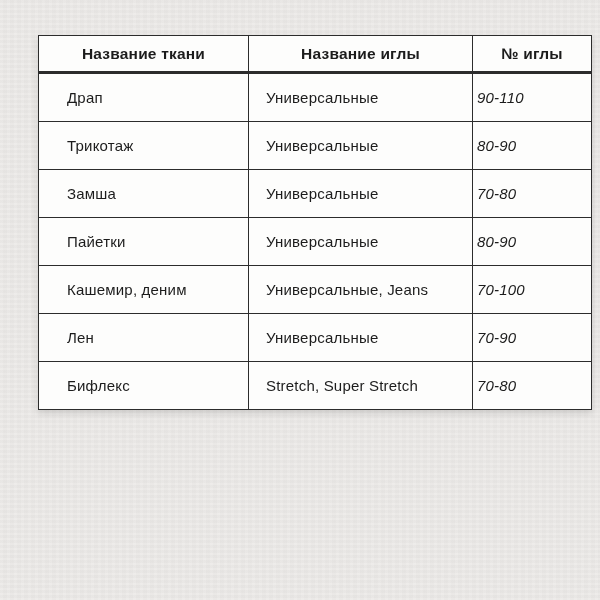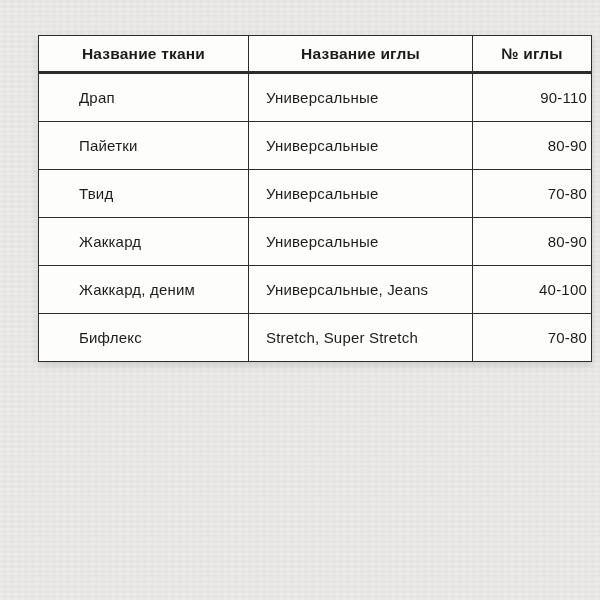--- a/index.html
+++ b/index.html
@@ -49,60 +49,65 @@
   .needle-table tbody td {
     height: 43px;
     font-size: 15px;
     line-height: 20px;
     white-space: pre-line;
     padding: 2px 8px 2px 17px;
   }
   .needle-table .c1 { width: 201px; }
   .needle-table .c2 { width: 215px; margin-top: 42px; }
   .needle-table .c3 { width: 110px; }
-  .needle-table tbody td.c1 { padding-left: 40px; }
-  .needle-table tbody td.c3 { text-align: right; padding: 2px 4px; }
+  .needle-table tbody td.c1 { padding-left: 28px; }
+  .needle-table tbody td.c3 { text-align: left; padding: 2px 4px; font-style: italic; }
 </style>
 </head>
 <body>
 
 <div class="stage">
   <table class="needle-table">
     <thead>
       <tr>
         <th class="c1">Название ткани</th>
         <th class="c2">Название иглы</th>
         <th class="c3">№ иглы</th>
       </tr>
     </thead>
     <tbody>
       <tr>
         <td class="c1">Драп</td>
         <td class="c2">Универсальные</td>
         <td class="c3">90-110</td>
       </tr>
       <tr>
+        <td class="c1">Трикотаж</td>
+        <td class="c2">Универсальные</td>
+        <td class="c3">80-90</td>
+      </tr>
+      <tr>
+        <td class="c1">Замша</td>
+        <td class="c2">Универсальные</td>
+        <td class="c3">70-80</td>
+      </tr>
+      <tr>
         <td class="c1">Пайетки</td>
         <td class="c2">Универсальные</td>
         <td class="c3">80-90</td>
       </tr>
       <tr>
-        <td class="c1">Твид</td>
-        <td class="c2">Универсальные</td>
-        <td class="c3">70-80</td>
+        <td class="c1">Кашемир, деним</td>
+        <td class="c2">Универсальные, Jeans</td>
+        <td class="c3">70-100</td>
       </tr>
       <tr>
-        <td class="c1">Жаккард</td>
+        <td class="c1">Лен</td>
         <td class="c2">Универсальные</td>
-        <td class="c3">80-90</td>
-      </tr>
-      <tr>
-        <td class="c1">Жаккард, деним</td>
-        <td class="c2">Универсальные, Jeans</td>
-        <td class="c3">40-100</td>
+        <td class="c3">70-90</td>
       </tr>
       <tr>
         <td class="c1">Бифлекс</td>
         <td class="c2">Stretch, Super Stretch</td>
         <td class="c3">70-80</td>
       </tr>
     </tbody>
   </table>
 </div>
 

